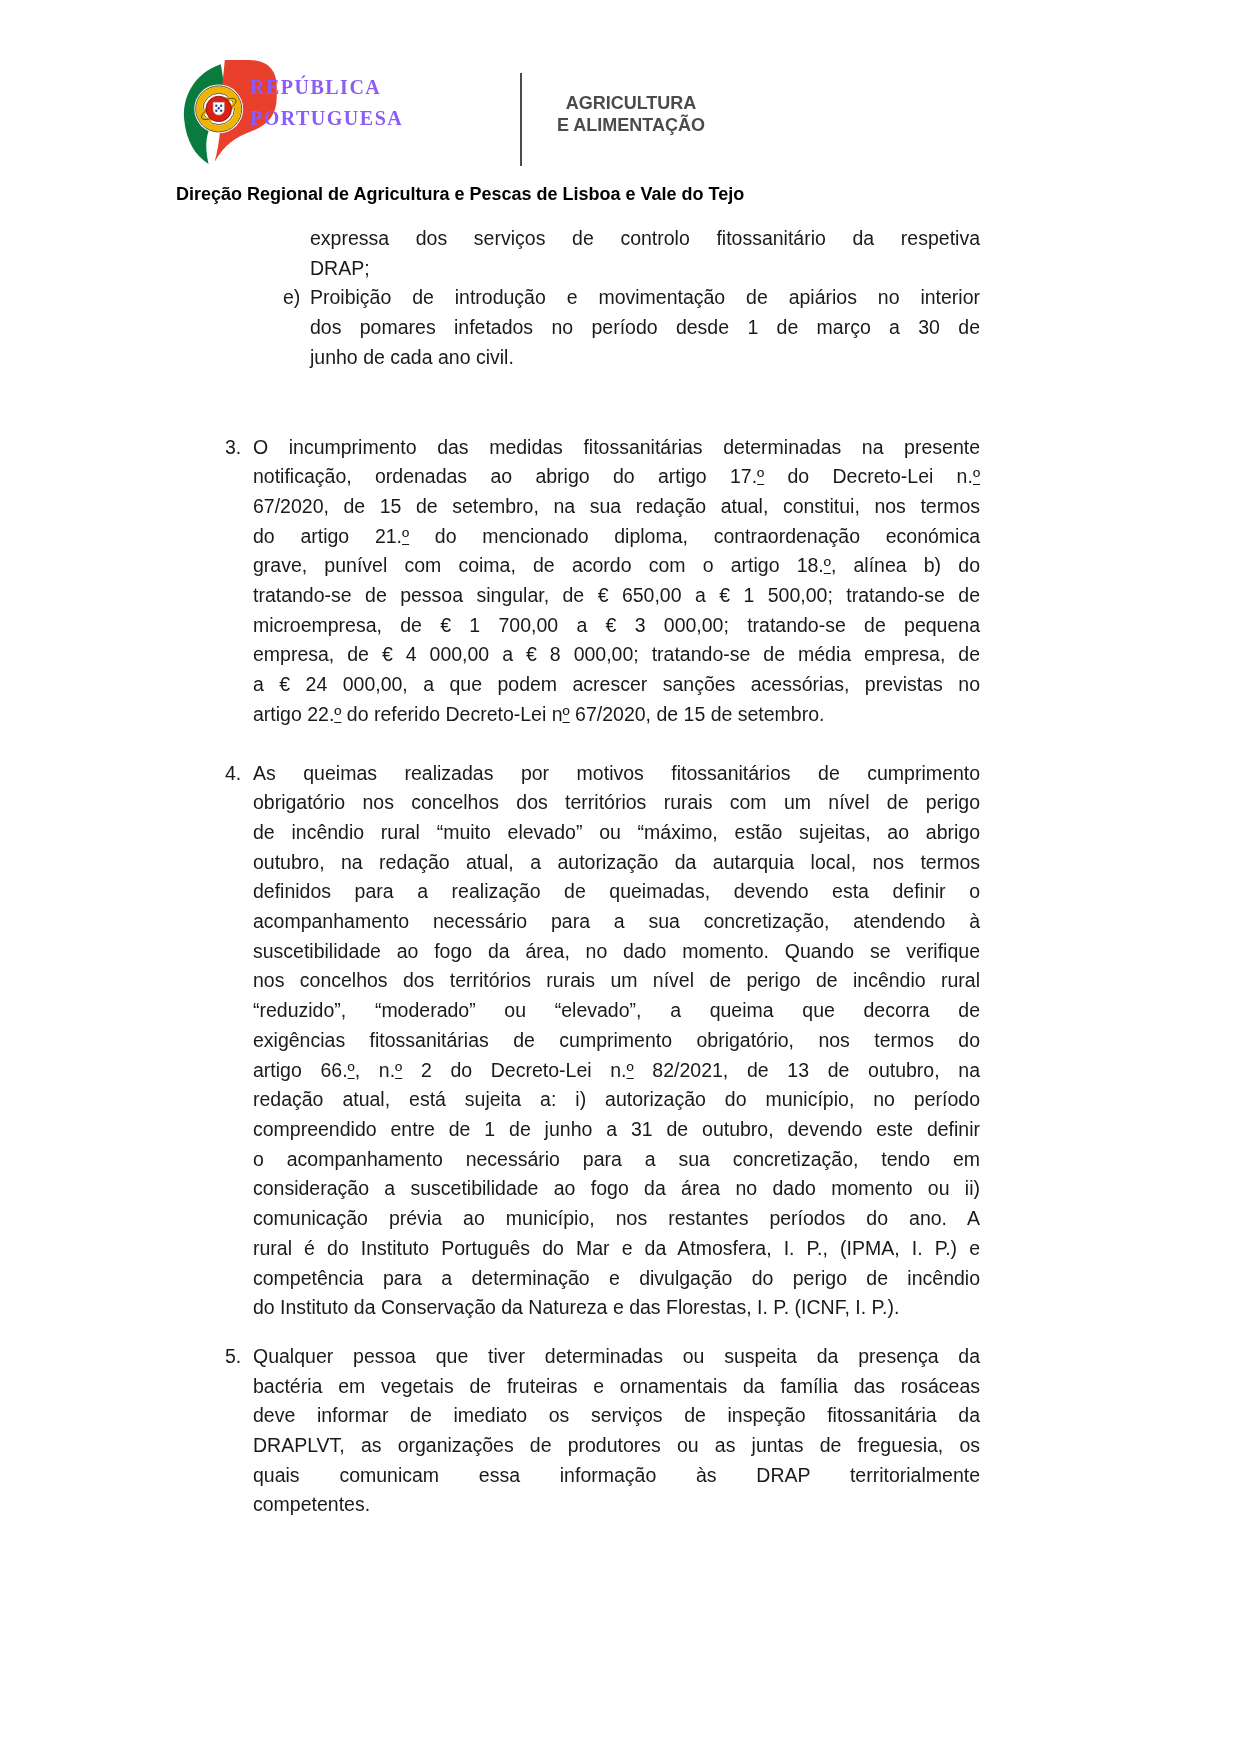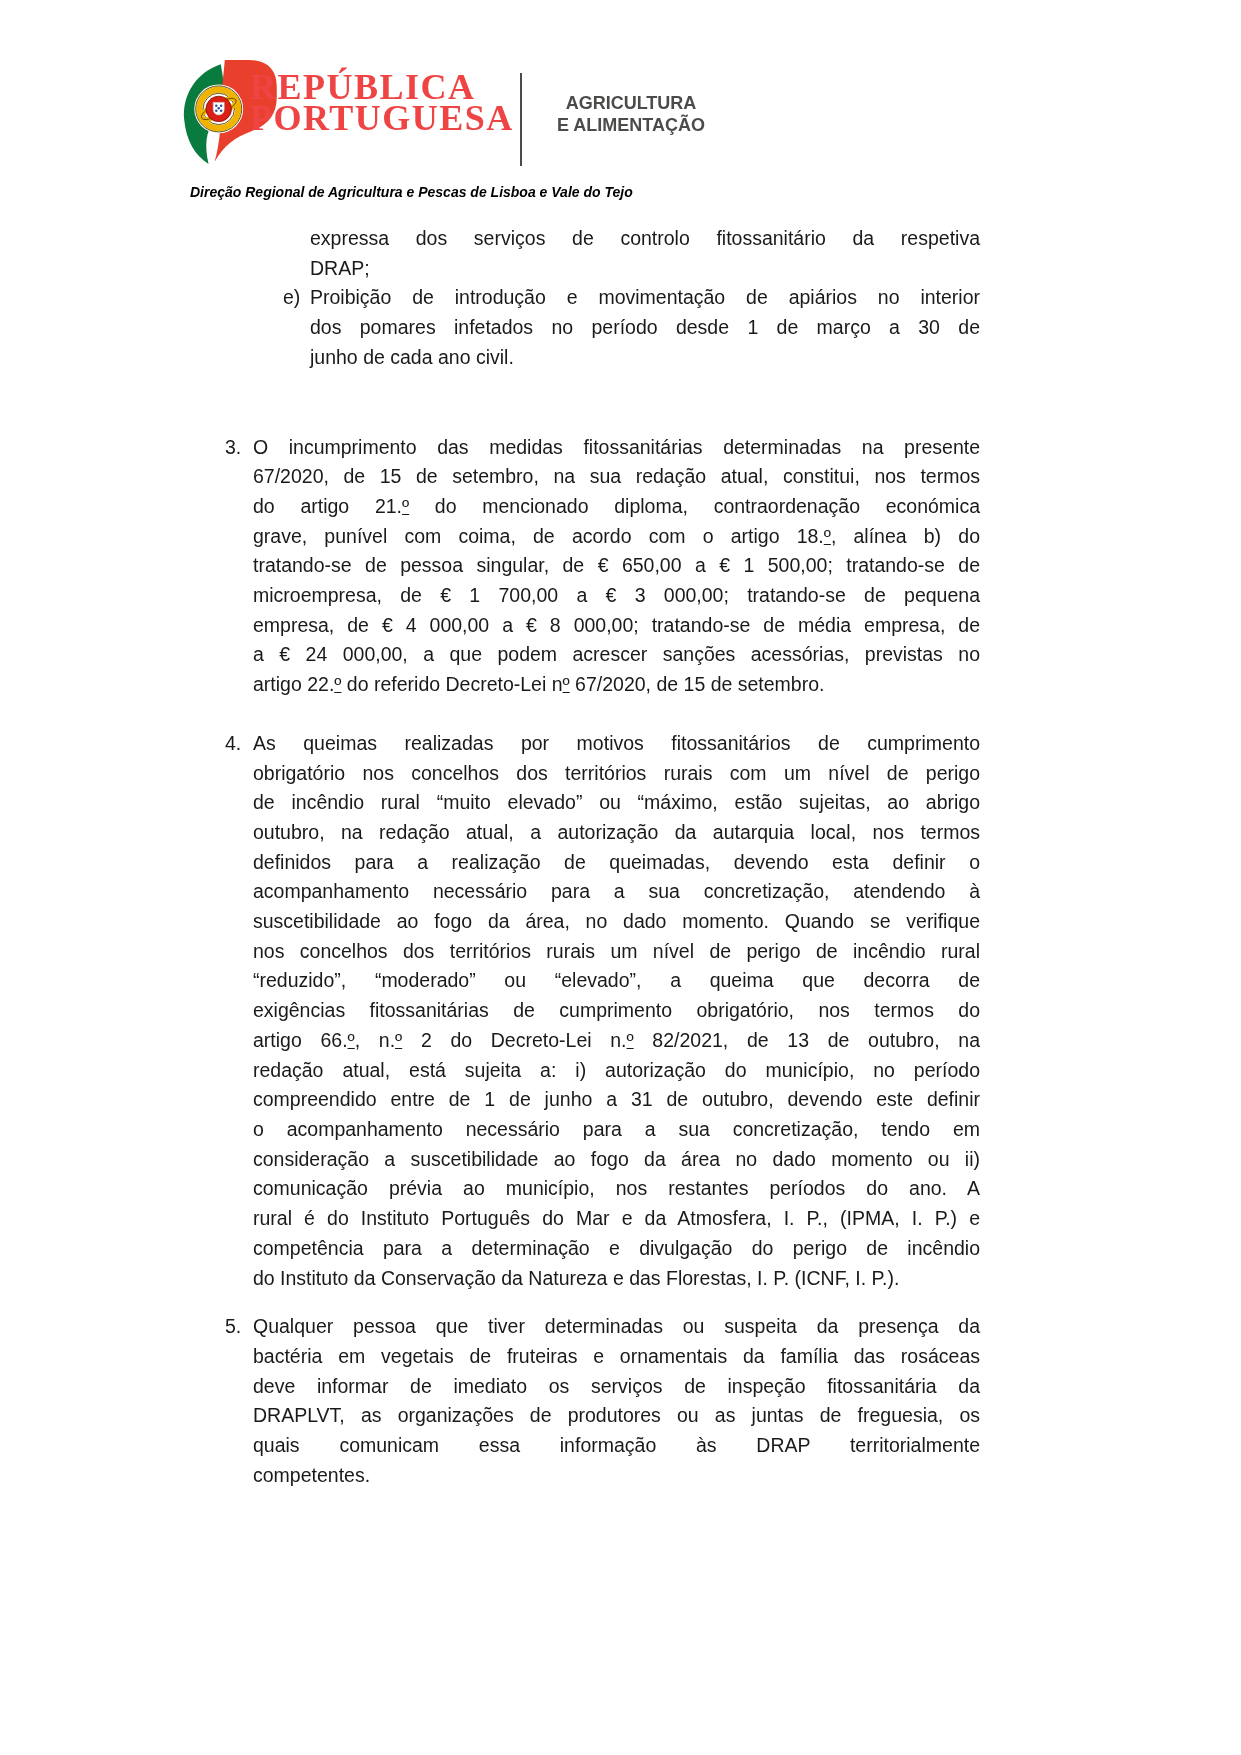--- a/index.html
+++ b/index.html
@@ -18,50 +18,49 @@
   .gov-logo-mark {
     position: absolute;
     left: 178px; top: 58px;
     width: 112px; height: 110px;
   }
   .brand-text {
     position: absolute;
     left: 250px; top: 72px;
     font-family: "Liberation Serif", serif;
     font-weight: 700;
-    font-size: 36px;
+    font-size: 20px;
     line-height: 31px;
     letter-spacing: 1.5px;
-    color: #ef4444;
+    color: #8b5cf6;
     white-space: nowrap;
   }
   .header-divider {
     position: absolute;
     left: 520px; top: 73px;
     width: 2px; height: 93px;
     background: #4b4b49;
   }
   .ministry-text {
     position: absolute;
     left: 557px; top: 92px;
     font-weight: 700;
     font-size: 18px;
     line-height: 22px;
     color: #4b4b49;
     white-space: nowrap;
     text-align: center;
   }
   .department-title {
     position: absolute;
-    left: 190px; top: 184px;
+    left: 176px; top: 184px;
     font-weight: 700;
-    font-size: 14px;
+    font-size: 18px;
     color: #000000;
     white-space: nowrap;
-    font-style: italic;
   }
 
   
   .doc-body {
     position: absolute;
     left: 225px; top: 224px;
     width: 755px;
     font-size: 19.5px;
     line-height: 29.7px;
   }
@@ -143,20 +142,21 @@
         <div class="lines">
           <div class="line">Proibição de introdução e movimentação de apiários no interior</div>
           <div class="line">dos pomares infetados no período desde 1 de março a 30 de</div>
           <div class="line last">junho de cada ano civil.</div>
         </div>
       </div>
       <div class="item number">
         <div class="marker">3.</div>
         <div class="lines">
           <div class="line">O incumprimento das medidas fitossanitárias determinadas na presente</div>
+          <div class="line">notificação, ordenadas ao abrigo do artigo 17.<span class="ord">º</span> do Decreto-Lei n.<span class="ord">º</span></div>
           <div class="line">67/2020, de 15 de setembro, na sua redação atual, constitui, nos termos</div>
           <div class="line">do artigo 21.<span class="ord">º</span> do mencionado diploma, contraordenação económica</div>
           <div class="line">grave, punível com coima, de acordo com o artigo 18.<span class="ord">º</span>, alínea b) do</div>
           <div class="line">tratando-se de pessoa singular, de € 650,00 a € 1 500,00; tratando-se de</div>
           <div class="line">microempresa, de € 1 700,00 a € 3 000,00; tratando-se de pequena</div>
           <div class="line">empresa, de € 4 000,00 a € 8 000,00; tratando-se de média empresa, de</div>
           <div class="line">a € 24 000,00, a que podem acrescer sanções acessórias, previstas no</div>
           <div class="line last">artigo 22.<span class="ord">º</span> do referido Decreto-Lei n<span class="ord">º</span> 67/2020, de 15 de setembro.</div>
         </div>
       </div>

